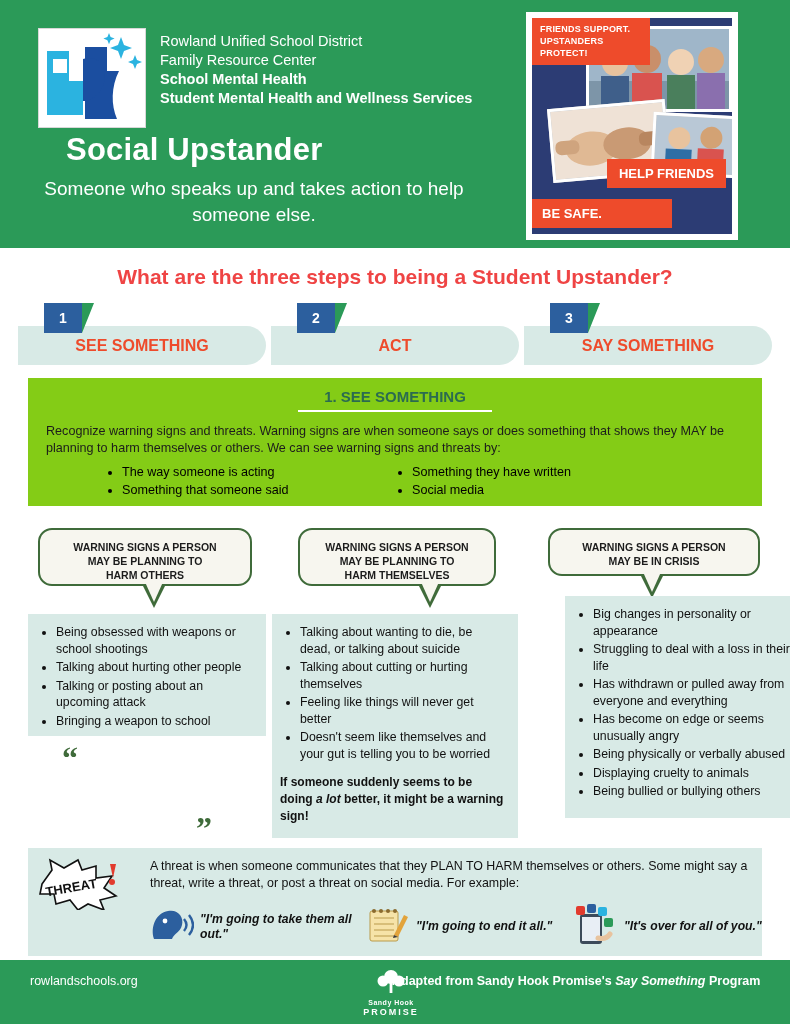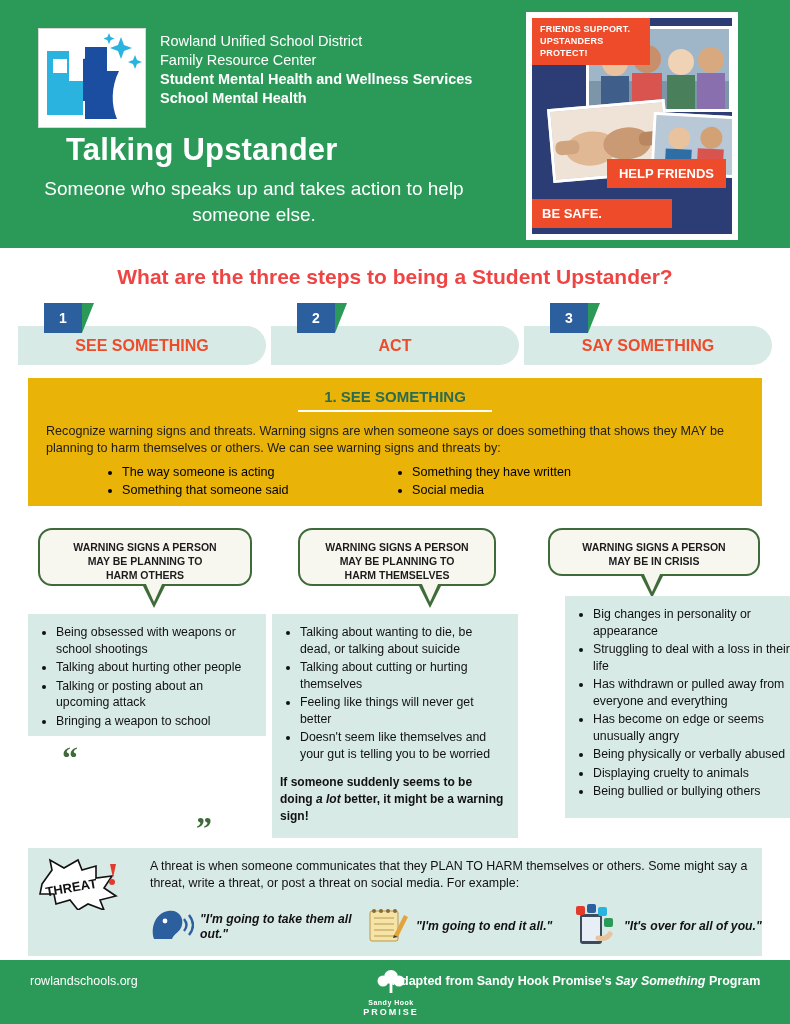--- a/index.html
+++ b/index.html
@@ -173,21 +173,21 @@
     left: 38px; top: 0;
     border-left: 12px solid #2b9a58;
     border-bottom: 30px solid transparent;
   }
 
   
   .sec1 {
     position: absolute;
     left: 28px; top: 378px;
     width: 734px; height: 128px;
-    background: #eab308;
+    background: #84cc16;
     padding: 10px 18px;
   }
   .sec1-title {
     text-align: center;
     color: #2b6b50;
     font-size: 15px;
     font-weight: bold;
     padding-bottom: 5px;
   }
   .sec1-title span {
@@ -391,25 +391,25 @@
           <path d="M82 8 l3 8 8 3 -8 3 -3 8 -3 -8 -8 -3 8 -3 z"></path>
           <path d="M96 26 l2 5 5 2 -5 2 -2 5 -2 -5 -5 -2 5 -2 z"></path>
           <path d="M70 4 l1.6 4 4 1.6 -4 1.6 -1.6 4 -1.6 -4 -4 -1.6 4 -1.6 z"></path>
         </g>
       </svg>
     </div>
 
     <div class="org-lines">
       <div class="org-line">Rowland Unified School District</div>
       <div class="org-line">Family Resource Center</div>
+      <div class="org-line bold">School Mental Health</div>
       <div class="org-line bold">Student Mental Health and Wellness Services</div>
-      <div class="org-line bold">School Mental Health</div>
-    </div>
-
-    <div class="big-title">Talking Upstander</div>
+    </div>
+
+    <div class="big-title">Social Upstander</div>
     <div class="subtitle">Someone who speaks up and takes action to help someone else.</div>
 
     <div class="collage">
       <div class="collage-inner">
         <div class="tag-red">FRIENDS SUPPORT. UPSTANDERS PROTECT!</div>
 
         <div class="photo p1">
           <svg width="140" height="80" viewBox="0 0 140 80">
             <rect width="140" height="80" fill="#9fb6c9"></rect>
             <rect y="52" width="140" height="28" fill="#7d95a8"></rect>

